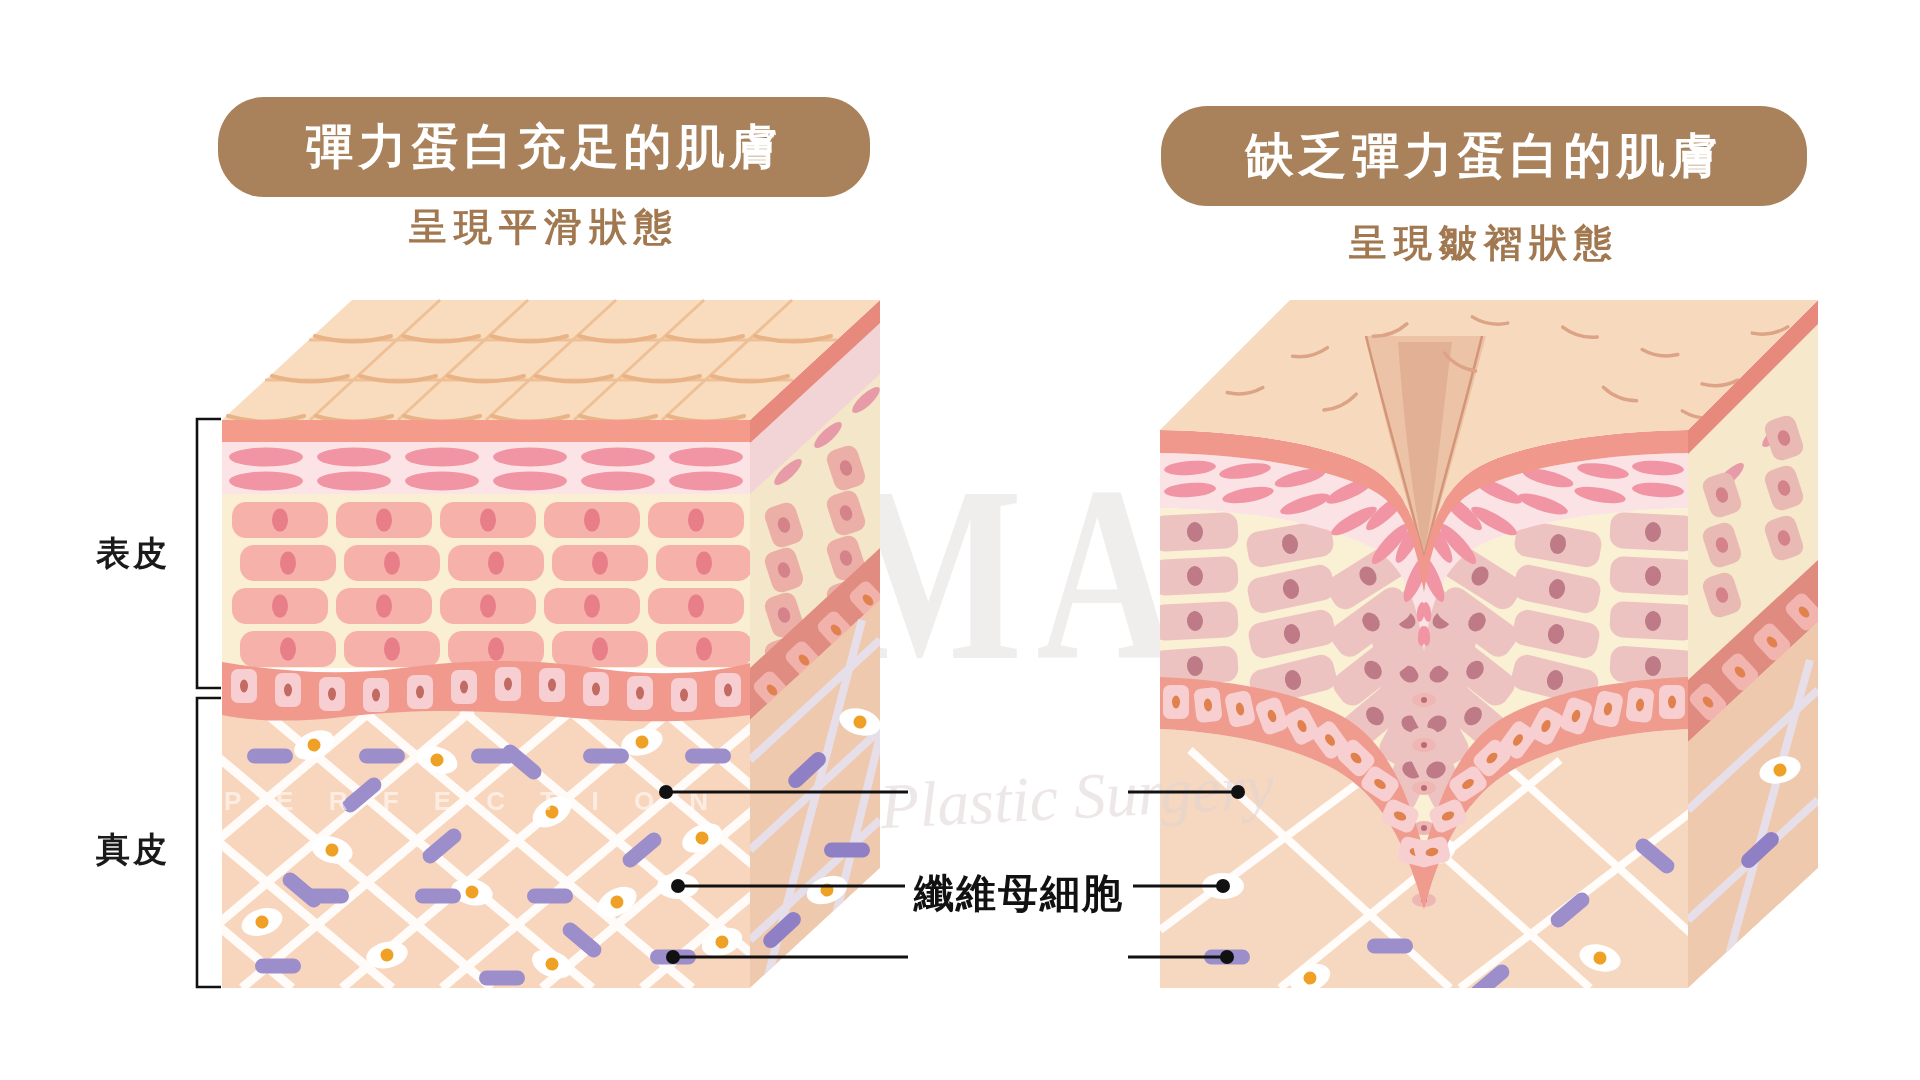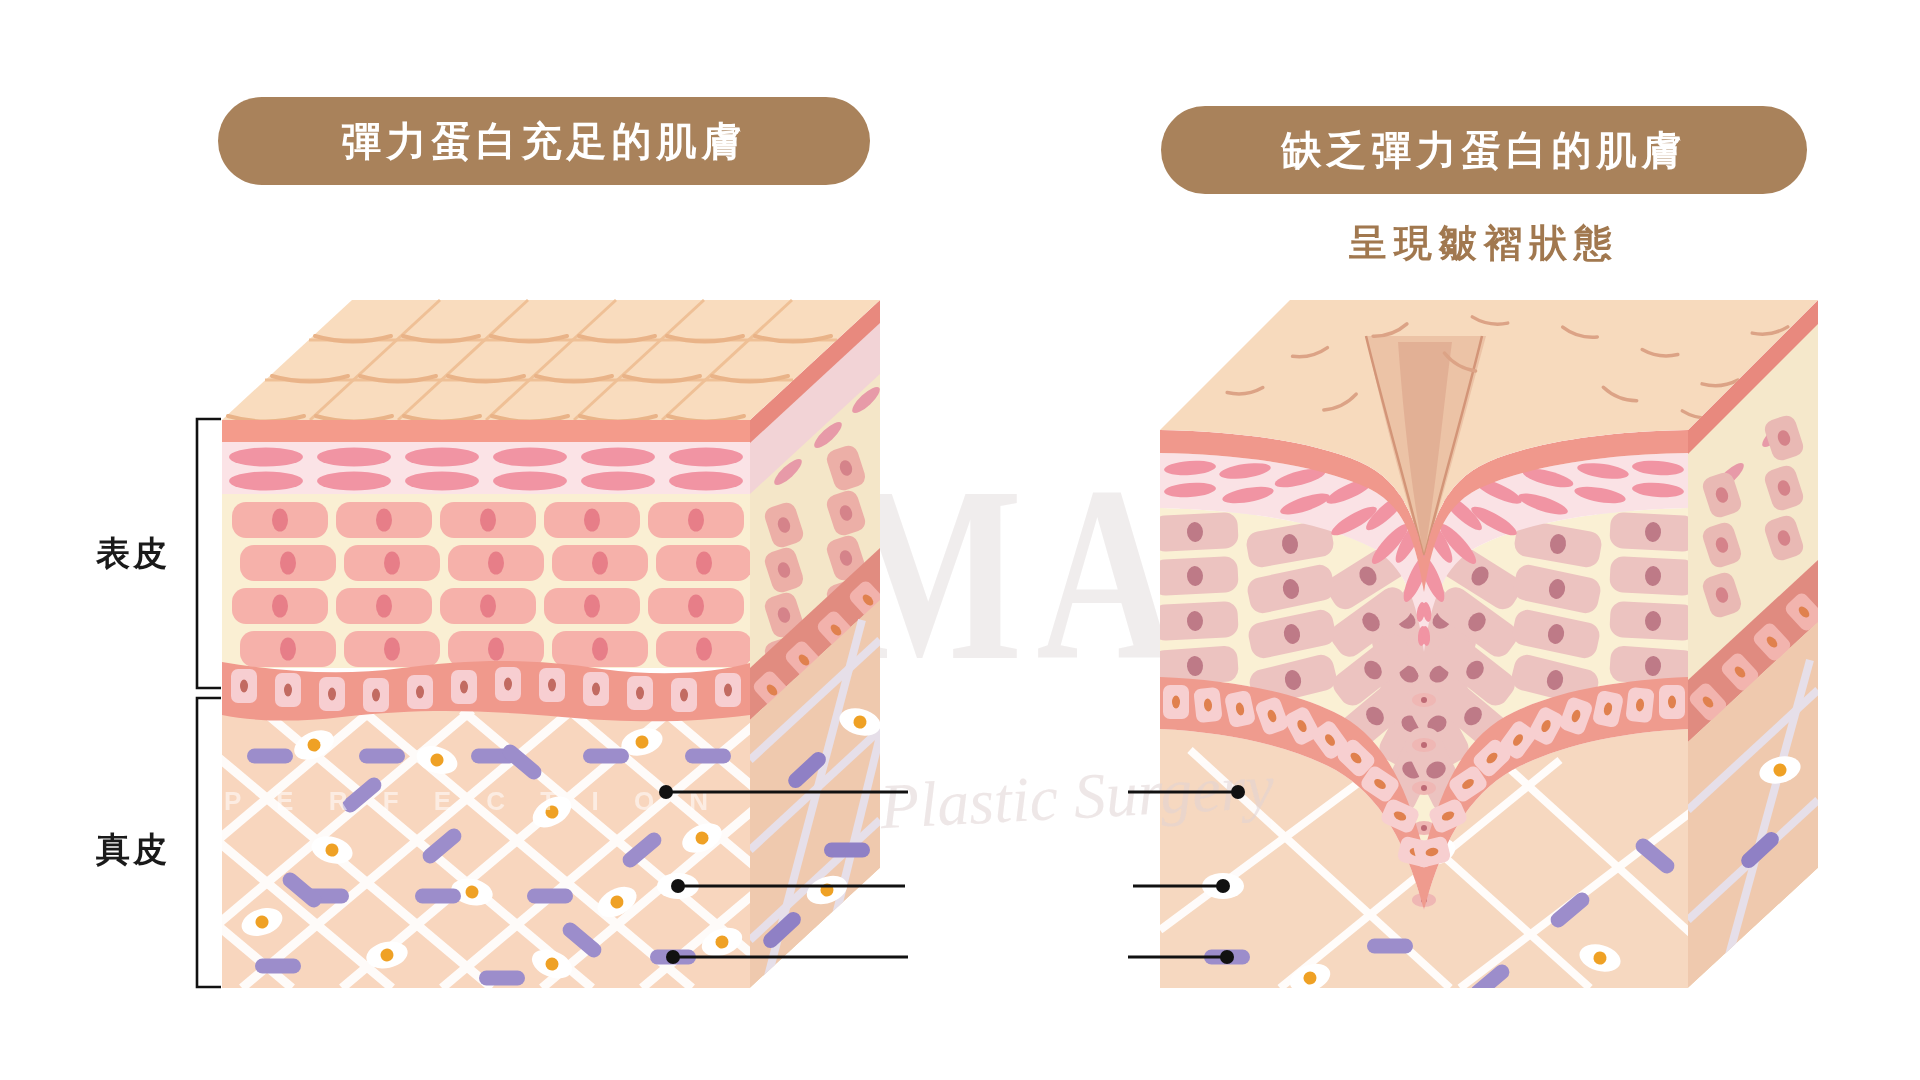--- a/index.html
+++ b/index.html
@@ -2,22 +2,22 @@
 <html style="--badge-bg: #A9825B; --badge-text: #FFFFFF; --subtitle-text: #A1784F; --label-text: #1A1A1A; --annotation-text: #111111; --annotation-line: #111111; --skin-surface: #F9DCBE; --stratum-strip: #F49B8B; --granular-band: #FBE3E6; --granular-cell: #F194A3; --epidermis-bg: #FAEFD3; --epidermis-cell: #F6B1AA; --epidermis-nucleus: #E77E88; --wrinkled-cell: #ECC3C0; --basal-band: #F0998C; --basal-cell: #F7CED1; --dermis-bg: #F8D6BE; --collagen-line: #FFFFFF; --fibroblast-dot: #EFA125; --elastin-purple: #9C8DCB; --side-dermis: #EFC9AE; --wrinkle-shade: #D9A182;"><head>
 <meta charset="utf-8">
 <style>
   :root{
     --badge-bg:#A9825B; --badge-text:#FFFFFF; --subtitle-text:#A1784F;
     --label-text:#1A1A1A; --annotation-text:#111111; --annotation-line:#111111;
   }
   html,body{margin:0;padding:0;background:#fff;}
   #stage{position:relative;width:1920px;height:1080px;background:#fff;overflow:hidden;
          font-family:"Liberation Sans","DejaVu Sans",sans-serif;}
-  .badge{position:absolute;height:88px;border-radius:46px;background:var(--badge-bg);
-         color:var(--badge-text);font-size:40px;font-weight:bold;letter-spacing:5px;
+  .badge{position:absolute;height:100px;border-radius:46px;background:var(--badge-bg);
+         color:var(--badge-text);font-size:48px;font-weight:bold;letter-spacing:5px;
          display:flex;align-items:center;justify-content:center;}
   .subtitle{position:absolute;color:var(--subtitle-text);font-size:38px;font-weight:bold;
             letter-spacing:7px;text-align:center;}
   .layer-label{position:absolute;color:var(--label-text);font-size:34px;font-weight:600;
                letter-spacing:3px;}
   .ann-label{position:absolute;color:var(--annotation-text);font-size:40px;font-weight:600;
              letter-spacing:2px;text-align:center;white-space:nowrap;}
   .wm-big{position:absolute;left:150px;top:430px;width:1640px;text-align:center;
           font-family:"Liberation Serif","DejaVu Serif",serif;font-size:250px;font-weight:bold;
           color:rgba(205,194,194,0.30);letter-spacing:18px;transform:scaleX(0.78);
@@ -509,26 +509,28 @@
           <use href="#fib" transform="translate(620,480) rotate(-15)"></use>
         </g>
       <path d="M528,140 L658,10 L658,34 L528,164 Z" fill="#E8897E"></path>
     </g>
   </svg>
 
   <div class="wm-spaced">P E R F E C T I O N</div>
   <div class="wm-script">Plastic Surgery</div>
 
   <div class="badge" style="left:218px;top:97px;width:652px;">彈力蛋白充足的肌膚</div>
+  <div class="subtitle" style="left:218px;top:202px;width:652px;">呈現平滑狀態</div>
   <div class="badge" style="left:1161px;top:97px;width:646px;margin-top:9px;">缺乏彈力蛋白的肌膚</div>
   <div class="subtitle" style="left:1161px;top:202px;width:646px;margin-top:16px;">呈現皺褶狀態</div>
 
   <div class="layer-label" style="left:96px;top:531px;">表皮</div>
   <div class="layer-label" style="left:96px;top:827px;">真皮</div>
 
+  <div class="ann-label" style="left:913px;top:866px;width:212px;">纖維母細胞</div>
 
   <svg class="abs overlay" style="left:0;top:0;" width="1920" height="1080" viewBox="0 0 1920 1080">
     <g stroke="var(--annotation-line,#111)" stroke-width="2.6" fill="none">
       <polyline points="221,419 197,419 197,688 221,688"></polyline>
     </g>
     <g stroke="var(--annotation-line,#111)" stroke-width="2.6" fill="none">
       <polyline points="221,698 197,698 197,987 221,987"></polyline>
     </g>
     <g stroke="var(--annotation-line,#111)" stroke-width="2.8">
       <line x1="666" y1="792" x2="908" y2="792"></line>

